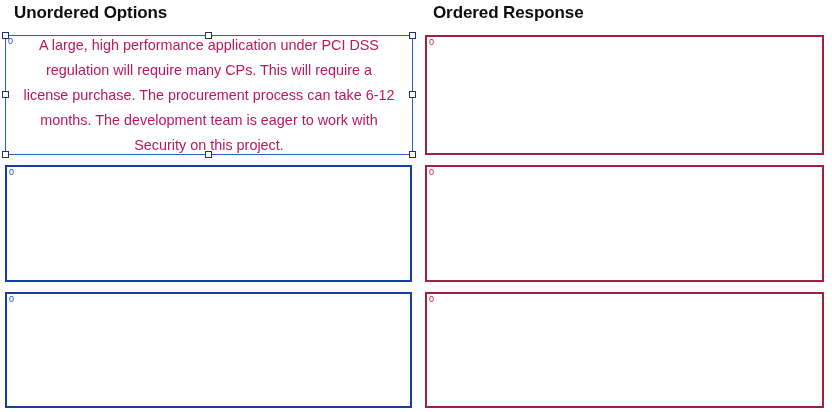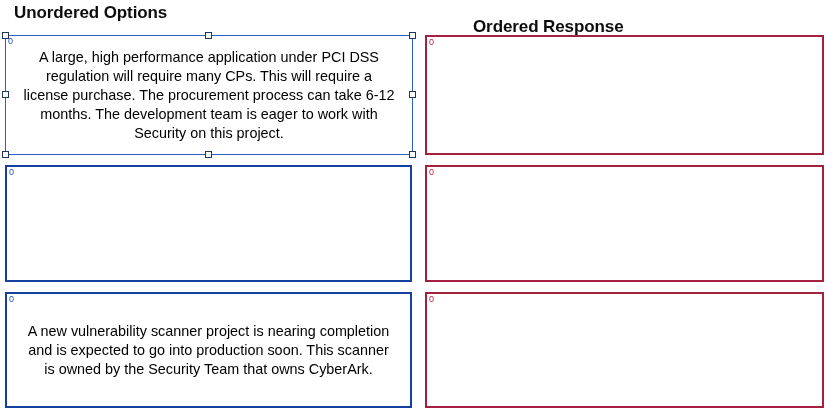--- a/index.html
+++ b/index.html
@@ -28,21 +28,21 @@
   .col-heading {
     position: absolute;
     font-size: 17px;
     font-weight: bold;
     color: #0d0d0d;
     letter-spacing: -0.1px;
     white-space: nowrap;
     line-height: 20px;
   }
   #heading-unordered { left: 14px;  top: 3px; }
-  #heading-ordered   { left: 433px; top: 17px; margin-left: 40px; }
+  #heading-ordered   { left: 433px; top: 3px; }
 
   
   .card {
     position: absolute;
     box-sizing: border-box;
     background: #ffffff;
   }
 
   
   .option-card {
@@ -55,22 +55,22 @@
     border: 1px solid #2a5fc8;
   }
 
   .option-text {
     display: block;
     width: 100%;
     box-sizing: border-box;
     padding: 0 16px;
     text-align: center;
     font-size: 14.4px;
-    line-height: 19px;
-    color: #000000;
+    line-height: 25px;
+    color: #be185d;
     font-family: "Liberation Sans", sans-serif;
   }
 
   
   .response-card {
     border: 2px solid #a4203f;
   }
 
   
   .index-marker {
@@ -124,21 +124,20 @@
     <span class="handle h-s"></span>
     <span class="handle h-se"></span>
   </div>
 
   <div class="card option-card" style="left:5px; top:165px; width:407px; height:117px;">
     <span class="index-marker">0</span>
   </div>
 
   <div class="card option-card" style="left:5px; top:292px; width:407px; height:116px;">
     <span class="index-marker">0</span>
-    <span class="option-text">A new vulnerability scanner project is nearing completion and is expected to go into production soon. This scanner is owned by the Security Team that owns CyberArk.</span>
   </div>
 
   <div class="card response-card" style="left:425px; top:35px; width:399px; height:120px;">
     <span class="index-marker">0</span>
     <span class="option-text"></span>
   </div>
 
   <div class="card response-card" style="left:425px; top:165px; width:399px; height:117px;">
     <span class="index-marker">0</span>
     <span class="option-text"></span>

